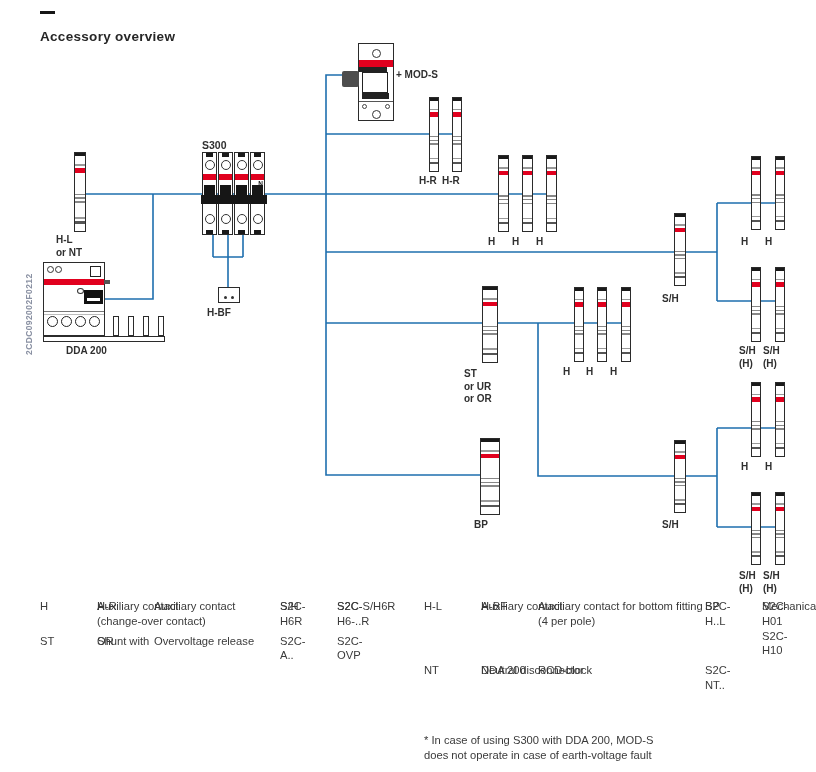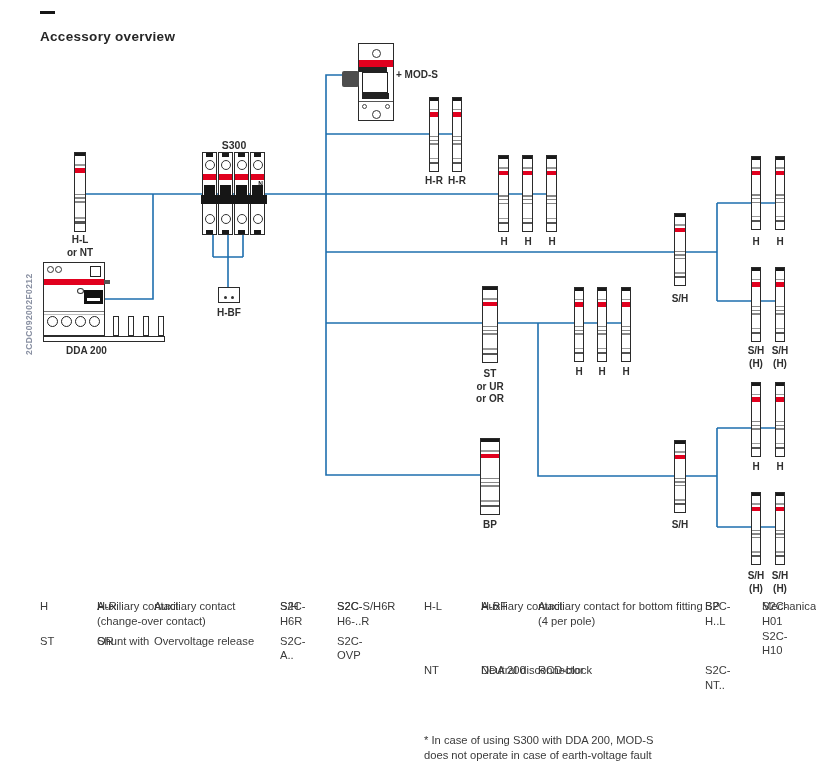--- a/index.html
+++ b/index.html
@@ -29,21 +29,21 @@
       #fff 59%,#fff 62%,
       #878787 62%,#878787 64%,
       #fff 64%,#fff 82%,
       #9a9a9a 82%,#9a9a9a 84%,
       #fff 84%,#fff 87.5%,
       #555 87.5%,#555 90.5%,
       #fff 90.5%);}
 
   
   .dlbl{position:absolute;z-index:3;font-size:10px;font-weight:700;color:#2f2f2f;
-        text-align:center;white-space:pre-line;line-height:1.25;}
+        text-align:left;white-space:pre-line;line-height:1.25;}
   .dlbl.left{text-align:left;}
 
   
   .s300{left:202px;top:152px;width:64px;height:83px;z-index:2;}
   .pole{position:absolute;top:0;width:15px;height:83px;background:#fff;border:1px solid #2b2b2b;box-sizing:border-box;}
   .pole .term-t{position:absolute;left:3px;top:0;width:7px;height:4px;background:#1a1a1a;}
   .pole .circ{position:absolute;left:2px;width:8px;height:8px;border:1.5px solid #333;border-radius:50%;background:#fff;}
   .pole .red{position:absolute;left:0;right:0;top:21px;height:6px;background:#E1001E;}
   .pole .npl{position:absolute;right:1px;top:27px;font-size:6.5px;font-weight:700;color:#111;}
   .pole .tog{position:absolute;left:1px;top:32px;width:11px;height:13px;background:#161616;}

